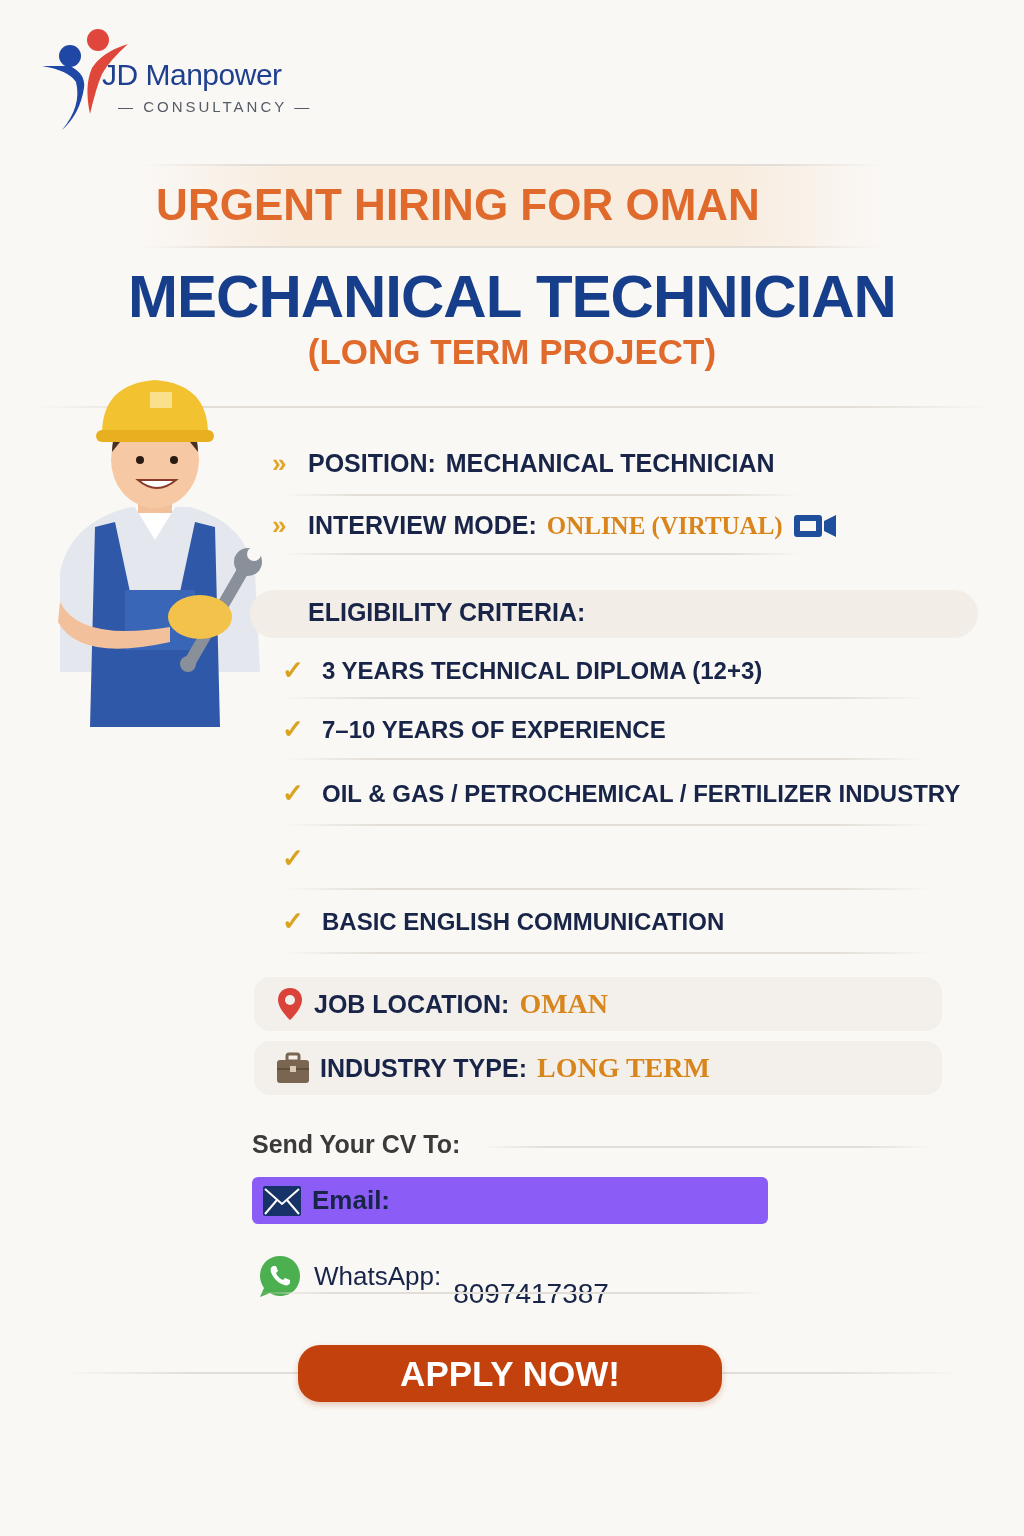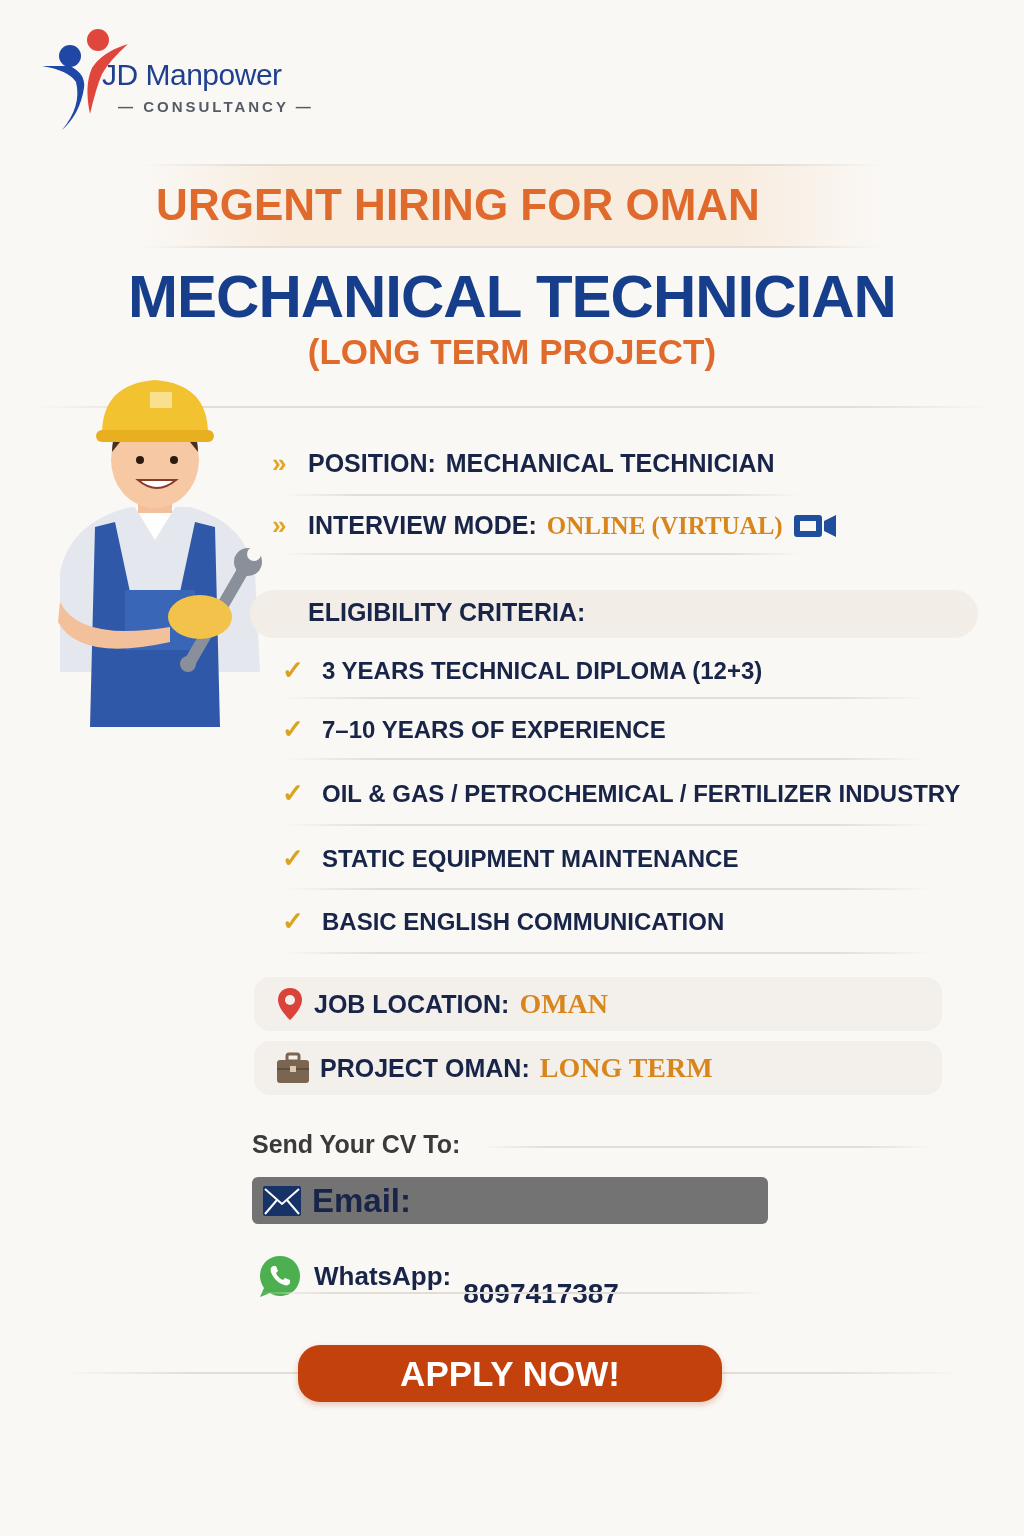--- a/index.html
+++ b/index.html
@@ -5,21 +5,21 @@
   html, body { margin:0; padding:0; }
   body {
     width:1024px; height:1536px; overflow:hidden;
     background:#faf8f5;
     font-family:"Liberation Sans", sans-serif;
     position:relative;
   }
   .abs { position:absolute; }
   .logo { left:40px; top:26px; width:300px; height:110px; }
   .logo-name { left:102px; top:58px; font-size:30px; color:#1f3f8f; letter-spacing:-0.5px; white-space:nowrap; }
-  .logo-sub { left:118px; top:98px; font-size:15px; color:#555b66; letter-spacing:3px; white-space:nowrap;font-weight:bold; }
+  .logo-sub { left:118px; top:98px; font-size:15px; color:#555b66; letter-spacing:3px; white-space:nowrap; }
 
   .rule { height:2px; background:linear-gradient(90deg, rgba(220,214,206,0), #e2ddd6 15%, #e2ddd6 85%, rgba(220,214,206,0)); }
 
   .urgent-band { left:140px; top:166px; width:744px; height:82px;
     background:linear-gradient(90deg, rgba(250,240,228,0), #f8ecdf 20%, #f8ecdf 80%, rgba(250,240,228,0)); }
   .urgent { left:0; width:916px; top:180px; text-align:center; font-size:44px; font-weight:bold; color:#e06a2c; }
   .title { left:0; width:1024px; top:262px; text-align:center; font-size:60px; font-weight:bold; color:#173e8a; letter-spacing:-1px; }
   .subtitle { left:0; width:1024px; top:332px; text-align:center; font-size:35px; font-weight:bold; color:#e06a2c; }
 
   .info-row { left:272px; font-size:25px; font-weight:bold; color:#182548; white-space:nowrap; display:flex; align-items:center; gap:10px; }
@@ -28,22 +28,22 @@
 
   .elig-band { left:250px; top:590px; width:728px; height:48px; border-radius:24px; background:#f3ede7; }
   .elig-title { left:308px; top:598px; font-size:25px; font-weight:bold; color:#182548; }
 
   .crit { left:282px; font-size:24px; font-weight:bold; color:#182548; white-space:nowrap; display:flex; align-items:center; }
   .check { color:#d9a21f; font-size:26px; width:40px; }
 
   .pill { left:254px; width:688px; height:54px; border-radius:16px; background:#f3efeb; display:flex; align-items:center; padding-left:22px; box-sizing:border-box; font-size:25px; font-weight:bold; color:#182548; gap:10px; }
 
   .send { left:252px; top:1130px; font-size:25px; font-weight:bold; color:#3a3a3a; }
-  .email { left:252px; top:1177px; width:516px; height:47px; border-radius:6px; background:#737373; display:flex; align-items:center; padding-left:10px; box-sizing:border-box; gap:10px; font-size:33px; font-weight:bold; color:#182548; white-space:nowrap; }
-  .wa { left:258px; top:1242px; display:flex; align-items:center; gap:12px; font-size:26px; font-weight:bold; color:#182548; white-space:nowrap; }
+  .email { left:252px; top:1177px; width:516px; height:47px; border-radius:6px; background:#8b5cf6; display:flex; align-items:center; padding-left:10px; box-sizing:border-box; gap:10px; font-size:26px; font-weight:bold; color:#182548; white-space:nowrap; }
+  .wa { left:258px; top:1242px; display:flex; align-items:center; gap:12px; font-size:26px; font-weight:normal; color:#182548; white-space:nowrap; }
 
   .apply { left:298px; top:1345px; width:424px; height:57px; border-radius:22px; background:#c2410c; color:#fff; font-size:35px; font-weight:bold; display:flex; align-items:center; justify-content:center; box-shadow:0 3px 6px rgba(180,90,40,0.3); border:none; cursor:pointer; font-family:"Liberation Sans", sans-serif; }
 </style>
 </head>
 <body>
 
 <div class="abs logo">
   <svg width="90" height="110" viewBox="0 0 90 110">
     <circle cx="30" cy="30" r="11" fill="#1f47a6"></circle>
     <circle cx="58" cy="14" r="11" fill="#e0473c"></circle>
@@ -117,21 +117,20 @@
   <span>7–10 YEARS OF EXPERIENCE</span>
 </div>
 <div class="abs rule" style="left:282px;top:758px;width:646px;"></div>
 <div class="abs crit" style="top:778px;">
   <span class="check">✓</span>
   <span>OIL &amp; GAS / PETROCHEMICAL / FERTILIZER INDUSTRY</span>
 </div>
 <div class="abs rule" style="left:282px;top:824px;width:650px;"></div>
 <div class="abs crit" style="top:843px;">
   <span class="check">✓</span>
-  <span>STATIC EQUIPMENT MAINTENANCE</span>
 </div>
 <div class="abs rule" style="left:282px;top:888px;width:650px;"></div>
 <div class="abs crit" style="top:906px;">
   <span class="check">✓</span>
   <span>BASIC ENGLISH COMMUNICATION</span>
 </div>
 <div class="abs rule" style="left:282px;top:952px;width:650px;"></div>
 
 <div class="abs pill" style="top:977px;">
   <svg width="28" height="34" viewBox="0 0 28 34">
@@ -141,21 +140,21 @@
   <span>JOB LOCATION:</span>
   <span class="orange-txt" style="font-size:28px;">OMAN</span>
 </div>
 <div class="abs pill" style="top:1041px;">
   <svg width="34" height="32" viewBox="0 0 34 32">
     <rect x="11" y="2" width="12" height="7" rx="2" fill="none" stroke="#7a6650" stroke-width="3"></rect>
     <rect x="1" y="8" width="32" height="23" rx="3" fill="#7a6650"></rect>
     <rect x="1" y="16" width="32" height="2" fill="#5e4e3c"></rect>
     <rect x="14" y="14" width="6" height="6" fill="#d9c9b0"></rect>
   </svg>
-  <span>PROJECT OMAN:</span>
+  <span>INDUSTRY TYPE:</span>
   <span class="orange-txt" style="font-size:28px;">LONG TERM</span>
 </div>
 
 <div class="abs send">Send Your CV To:</div>
 <div class="abs rule" style="left:480px;top:1146px;width:450px;"></div>
 <div class="abs email">
   <svg width="40" height="32" viewBox="0 0 40 32">
     <rect x="1" y="1" width="38" height="30" rx="2" fill="#173266"></rect>
     <path d="M3 4 L20 19 L37 4" stroke="#ffffff" stroke-width="2" fill="none"></path>
     <path d="M3 29 L15 15 M37 29 L25 15" stroke="#ffffff" stroke-width="2"></path>

